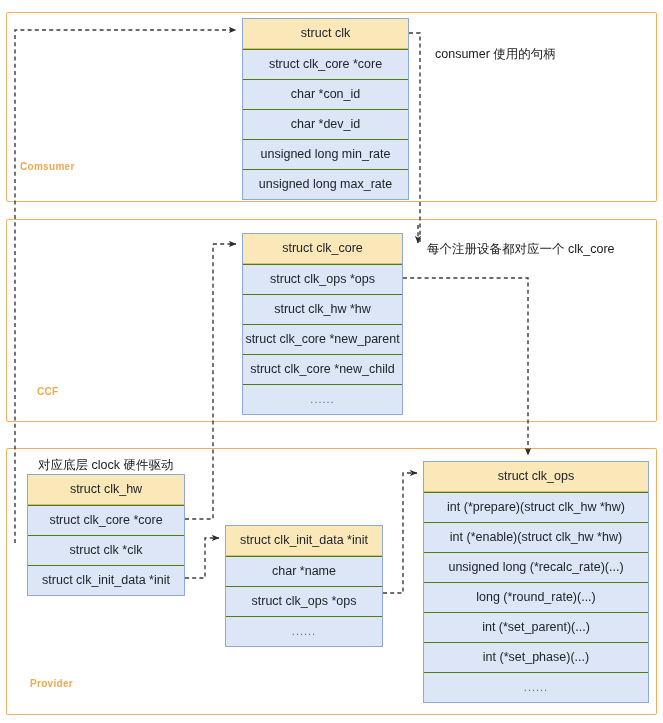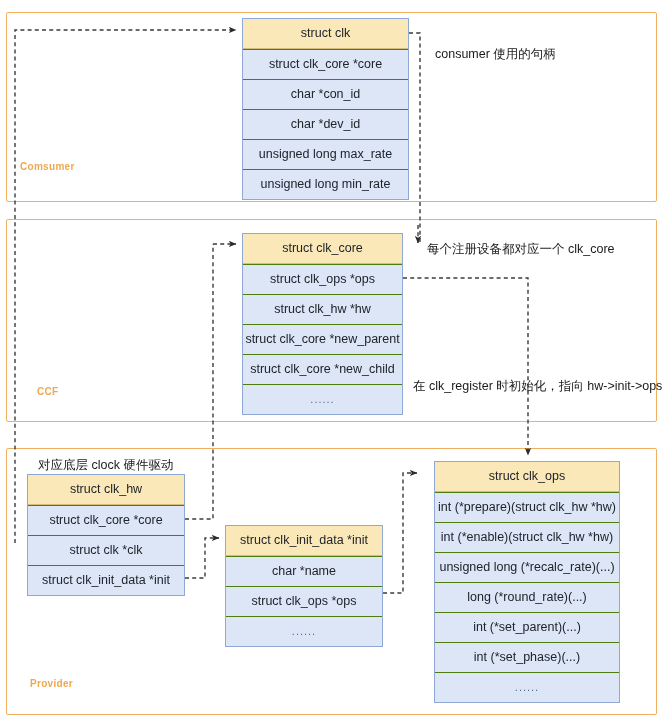--- a/index.html
+++ b/index.html
@@ -75,22 +75,22 @@
 
       <path d="M383,593 L403,593 L403,473 L417,473" marker-end="url(#ah)"></path>
     </g>
   </svg>
 
   <div class="struct" style="left:242px;top:18px;width:167px;">
     <div class="row head">struct clk</div>
     <div class="row">struct clk_core *core</div>
     <div class="row">char *con_id</div>
     <div class="row">char *dev_id</div>
+    <div class="row">unsigned long min_rate</div>
     <div class="row">unsigned long max_rate</div>
-    <div class="row">unsigned long min_rate</div>
   </div>
 
   <div class="struct" style="left:242px;top:233px;width:161px;">
     <div class="row head">struct clk_core</div>
     <div class="row">struct clk_ops *ops</div>
     <div class="row">struct clk_hw *hw</div>
     <div class="row">struct clk_core *new_parent</div>
     <div class="row">struct clk_core *new_child</div>
     <div class="row dots">......</div>
   </div>
@@ -102,29 +102,28 @@
     <div class="row">struct clk_init_data *init</div>
   </div>
 
   <div class="struct" style="left:225px;top:525px;width:158px;">
     <div class="row head">struct clk_init_data *init</div>
     <div class="row">char *name</div>
     <div class="row">struct clk_ops *ops</div>
     <div class="row dots">......</div>
   </div>
 
-  <div class="struct" style="left:434px;top:461px;width:186px;">
+  <div class="struct" style="left:423px;top:461px;width:226px;">
     <div class="row head">struct clk_ops</div>
     <div class="row">int (*prepare)(struct clk_hw *hw)</div>
     <div class="row">int (*enable)(struct clk_hw *hw)</div>
     <div class="row">unsigned long (*recalc_rate)(...)</div>
     <div class="row">long (*round_rate)(...)</div>
     <div class="row">int (*set_parent)(...)</div>
     <div class="row">int (*set_phase)(...)</div>
     <div class="row dots">......</div>
   </div>
 
   <div class="note" style="left:435px;top:22px;margin-top:24px;">consumer 使用的句柄</div>
   <div class="note" style="left:427px;top:241px;">每个注册设备都对应一个 clk_core</div>
-  <div class="note" style="left:413px;top:378px;">在 clk_register 时初始化，指向 hw-&gt;init-&gt;ops</div>
   <div class="note" style="left:38px;top:457px;">对应底层 clock 硬件驱动</div>
 
 </div>
 
 </body></html>

